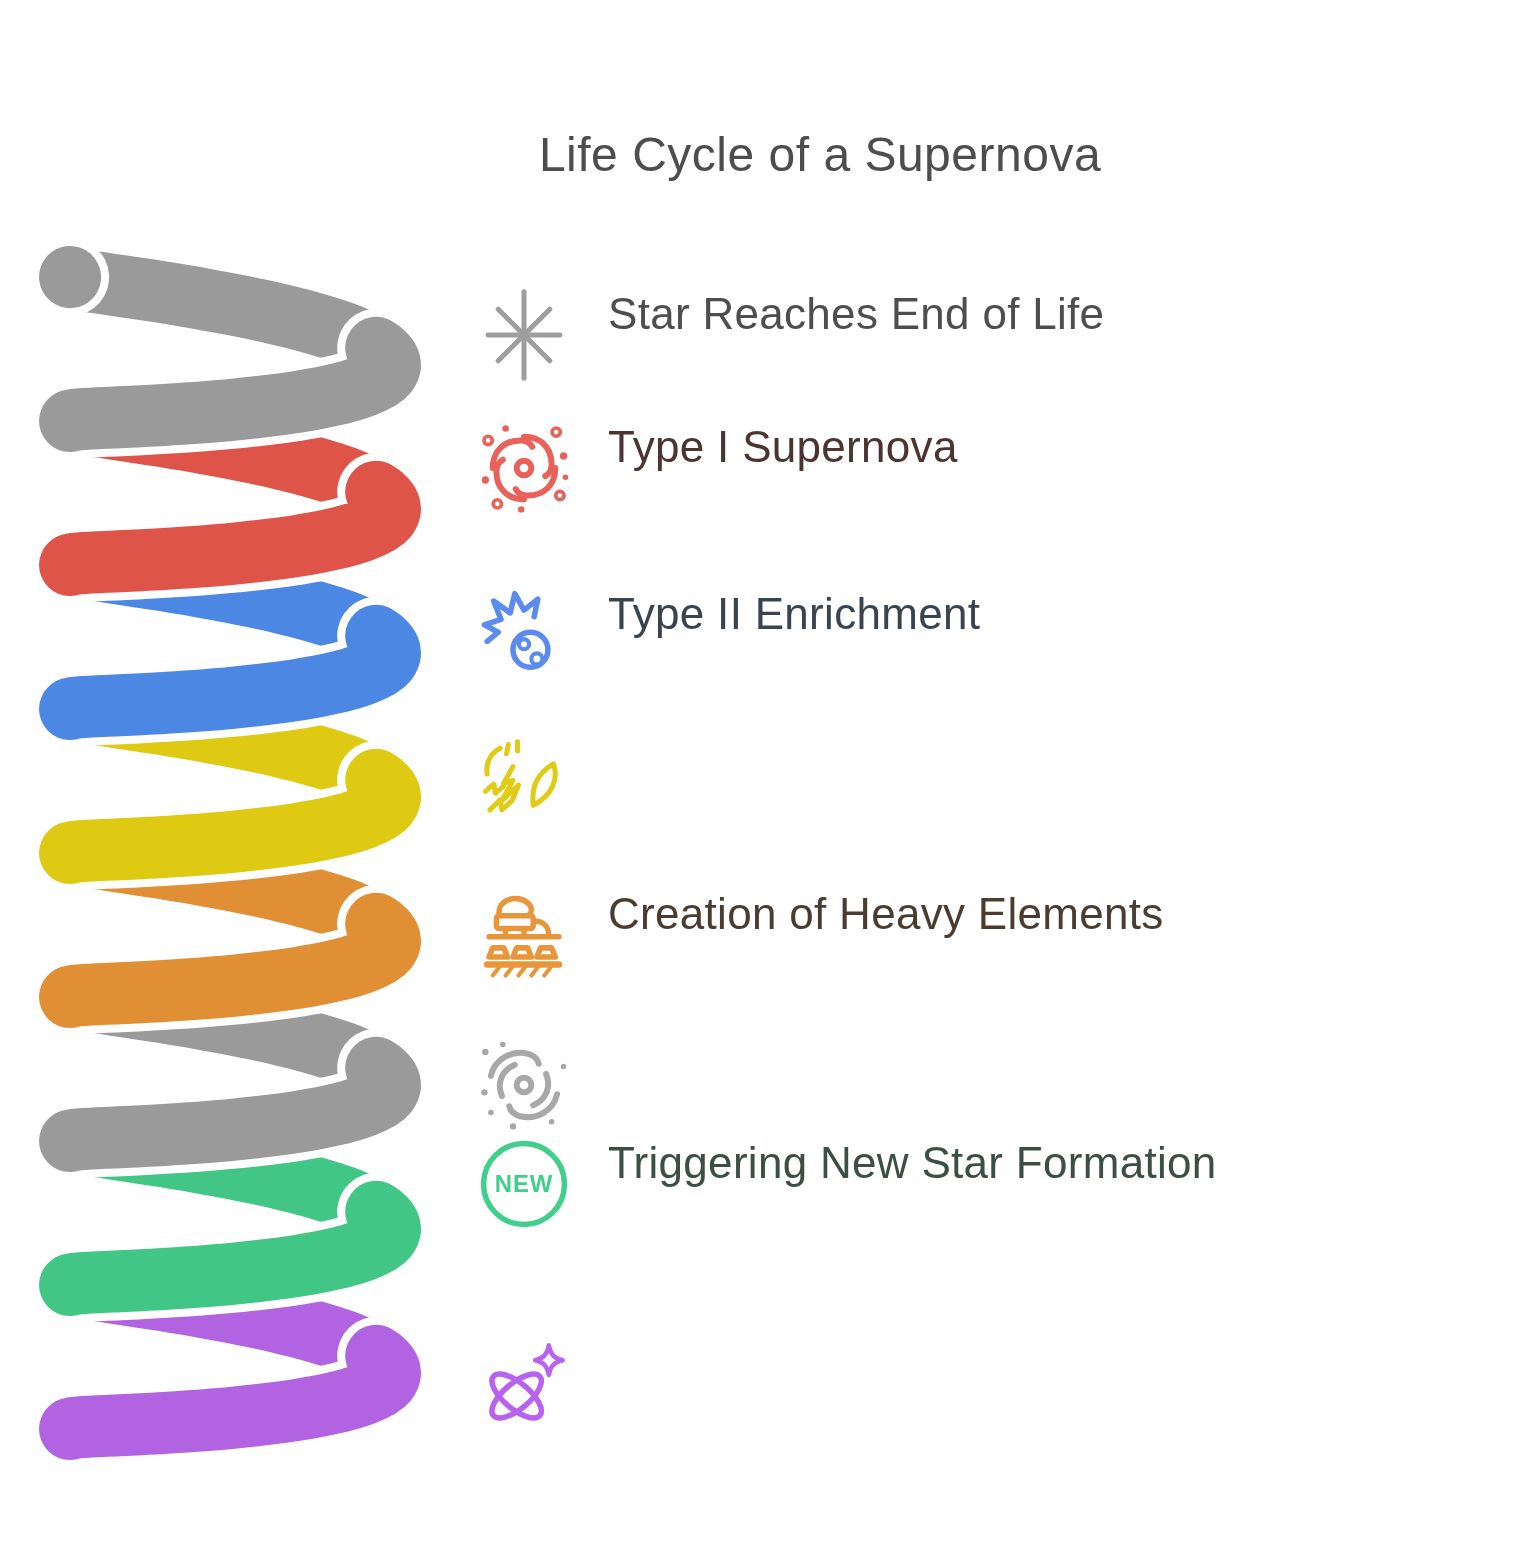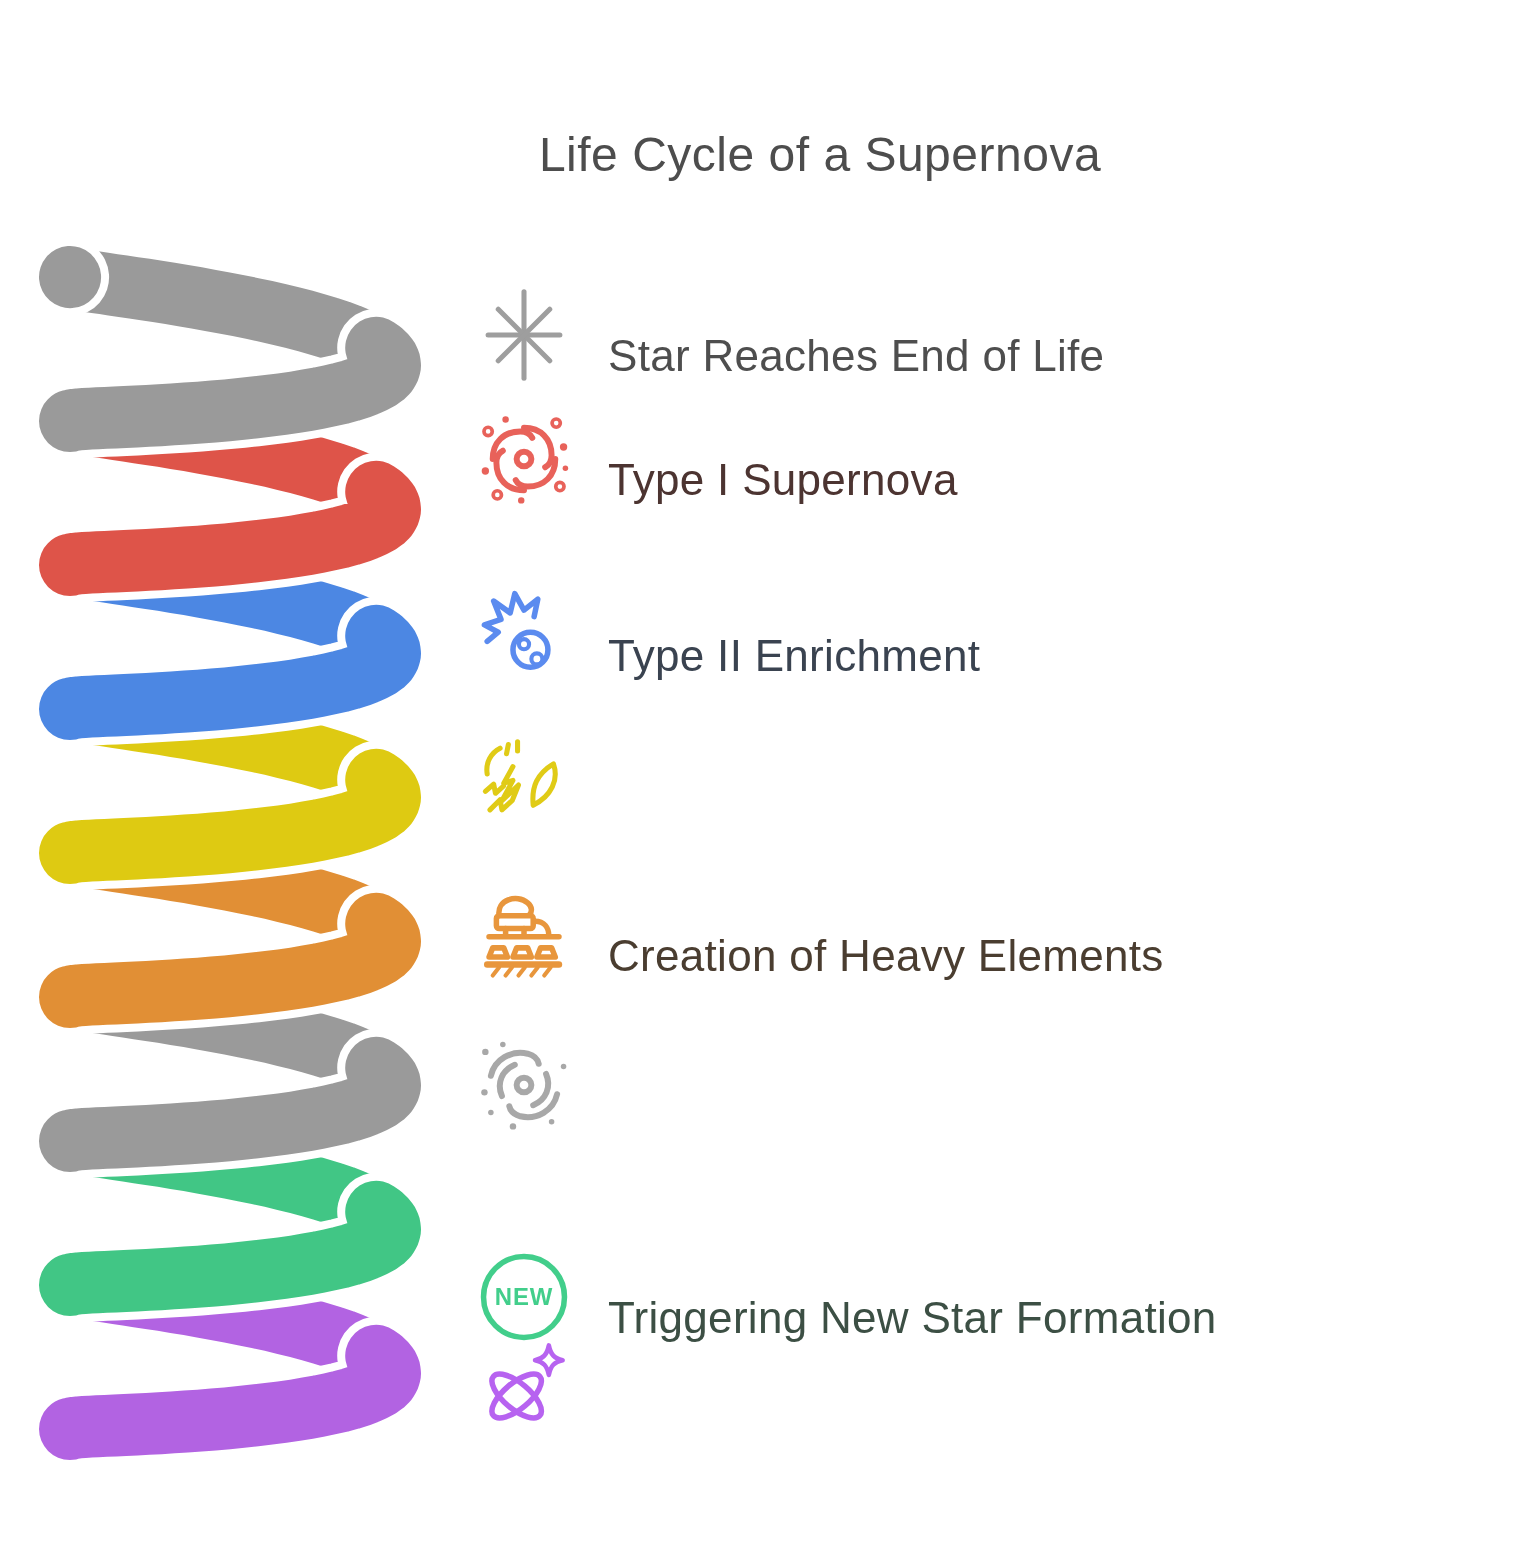--- a/index.html
+++ b/index.html
@@ -5,21 +5,21 @@
   html,body{margin:0;padding:0;}
   body{
     width:1537px;height:1567px;background:#ffffff;position:relative;overflow:hidden;
     font-family:"Liberation Sans", sans-serif;
   }
   .page-title{
     position:absolute;top:126px;left:420px;width:800px;text-align:center;
     font-size:48px;line-height:1.2;letter-spacing:0.5px;
   }
   .steps{position:absolute;left:478px;top:0;width:1060px;}
-  .step-row{position:absolute;left:0;height:92px;display:flex;align-items:flex-end;gap:38px;}
+  .step-row{position:absolute;left:0;height:92px;display:flex;align-items:flex-start;gap:38px;}
   .step-icon{width:92px;height:92px;flex:0 0 92px;display:block;}
   .step-label{font-size:44px;white-space:nowrap;letter-spacing:0.3px;}
   #spiral-svg{position:absolute;left:0;top:0;}
 </style>
 </head>
 <body>
 
 <svg id="spiral-svg" width="460" height="1567" viewBox="0 0 460 1567" aria-hidden="true">
     <path d="M 70.0 1285.0 L 70.6 1285.5 L 72.4 1286.2 L 75.5 1286.9 L 79.6 1287.7 L 85.0 1288.6 L 91.4 1289.6 L 98.9 1290.7 L 107.4 1291.9 L 116.9 1293.3 L 127.2 1294.8 L 138.2 1296.5 L 150.0 1298.3 L 162.4 1300.2 L 175.3 1302.3 L 188.6 1304.5 L 202.2 1306.9 L 216.1 1309.4 L 230.0 1312.0 L 243.9 1314.8 L 257.8 1317.6 L 271.4 1320.6 L 284.7 1323.8 L 297.6 1327.0 L 310.0 1330.3 L 321.8 1333.7 L 332.8 1337.1 L 343.1 1340.6 L 352.6 1344.2 L 361.1 1347.8 L 368.6 1351.4 L 375.0 1355.1 L 380.4 1358.7 L 384.5 1362.3 L 387.6 1365.9 L 389.4 1369.5 L 390.0 1373.0" fill="none" stroke="#fff" stroke-width="78" stroke-linecap="round" stroke-linejoin="round"></path>
     <path d="M 70.0 1285.0 L 70.6 1285.5 L 72.4 1286.2 L 75.5 1286.9 L 79.6 1287.7 L 85.0 1288.6 L 91.4 1289.6 L 98.9 1290.7 L 107.4 1291.9 L 116.9 1293.3 L 127.2 1294.8 L 138.2 1296.5 L 150.0 1298.3 L 162.4 1300.2 L 175.3 1302.3 L 188.6 1304.5 L 202.2 1306.9 L 216.1 1309.4 L 230.0 1312.0 L 243.9 1314.8 L 257.8 1317.6 L 271.4 1320.6 L 284.7 1323.8 L 297.6 1327.0 L 310.0 1330.3 L 321.8 1333.7 L 332.8 1337.1 L 343.1 1340.6 L 352.6 1344.2 L 361.1 1347.8 L 368.6 1351.4 L 375.0 1355.1 L 380.4 1358.7 L 384.5 1362.3 L 387.6 1365.9 L 389.4 1369.5 L 390.0 1373.0" fill="none" stroke="#B263E2" stroke-width="62" stroke-linecap="round" stroke-linejoin="round"></path>
@@ -66,21 +66,21 @@
       <g stroke="currentColor" fill="none" stroke-width="5.5" stroke-linecap="round">
         <path d="M50 3 V97"></path>
           <path d="M11 50 H89"></path>
           <path d="M22 22 L78 78"></path>
           <path d="M78 22 L22 78"></path>
       </g>
     </svg>
     <span class="step-label" style="color: rgb(78, 78, 78);">Star Reaches End of Life</span>
   </div>
 
-  <div class="step-row" style="top:413px">
+  <div class="step-row" style="top:422px">
     <svg class="step-icon" viewBox="0 0 100 100" style="color: rgb(232, 98, 90);">
       <g stroke="currentColor" fill="none" stroke-width="6.5" stroke-linecap="round">
         <path d="M50 16 C68 16 80 28 80 46 C80 53 77 57 73 59"></path>
         <path d="M84 50 C84 68 72 80 54 80 C47 80 43 77 41 73"></path>
         <path d="M50 84 C32 84 20 72 20 54 C20 47 23 43 27 41"></path>
         <path d="M16 50 C16 32 28 20 46 20 C53 20 57 23 59 27"></path>
         <circle cx="50" cy="50" r="8"></circle>
       </g>
       <g fill="currentColor" stroke="none">
         <circle cx="30" cy="7" r="3.5"></circle>
@@ -166,21 +166,21 @@
           <circle cx="27" cy="6" r="3"></circle>
           <circle cx="7" cy="58" r="3.5"></circle>
         <circle cx="14" cy="80" r="3"></circle>
           <circle cx="38" cy="95" r="3.5"></circle>
           <circle cx="80" cy="90" r="3"></circle>
         <circle cx="93" cy="30" r="3"></circle>
       </g>
     </svg>
   </div>
 
-  <div class="step-row" style="top:1251px">
+  <div class="step-row" style="top:1138px">
     <svg class="step-icon" viewBox="0 0 100 100" style="color: rgb(66, 206, 139);">
       <circle cx="50" cy="50" r="44" stroke="currentColor" fill="none" stroke-width="6"></circle>
       <text x="50" y="59" text-anchor="middle" font-size="26" font-weight="bold" letter-spacing="1" fill="currentColor" font-family="Liberation Sans, sans-serif">NEW</text>
     </svg>
     <span class="step-label" style="color: rgb(60, 79, 68);">Triggering New Star Formation</span>
   </div>
 
   <div class="step-row" style="top:1339px">
     <svg class="step-icon" viewBox="0 0 100 100" style="color: rgb(183, 99, 240);">
       <g stroke="currentColor" fill="none" stroke-width="6">

